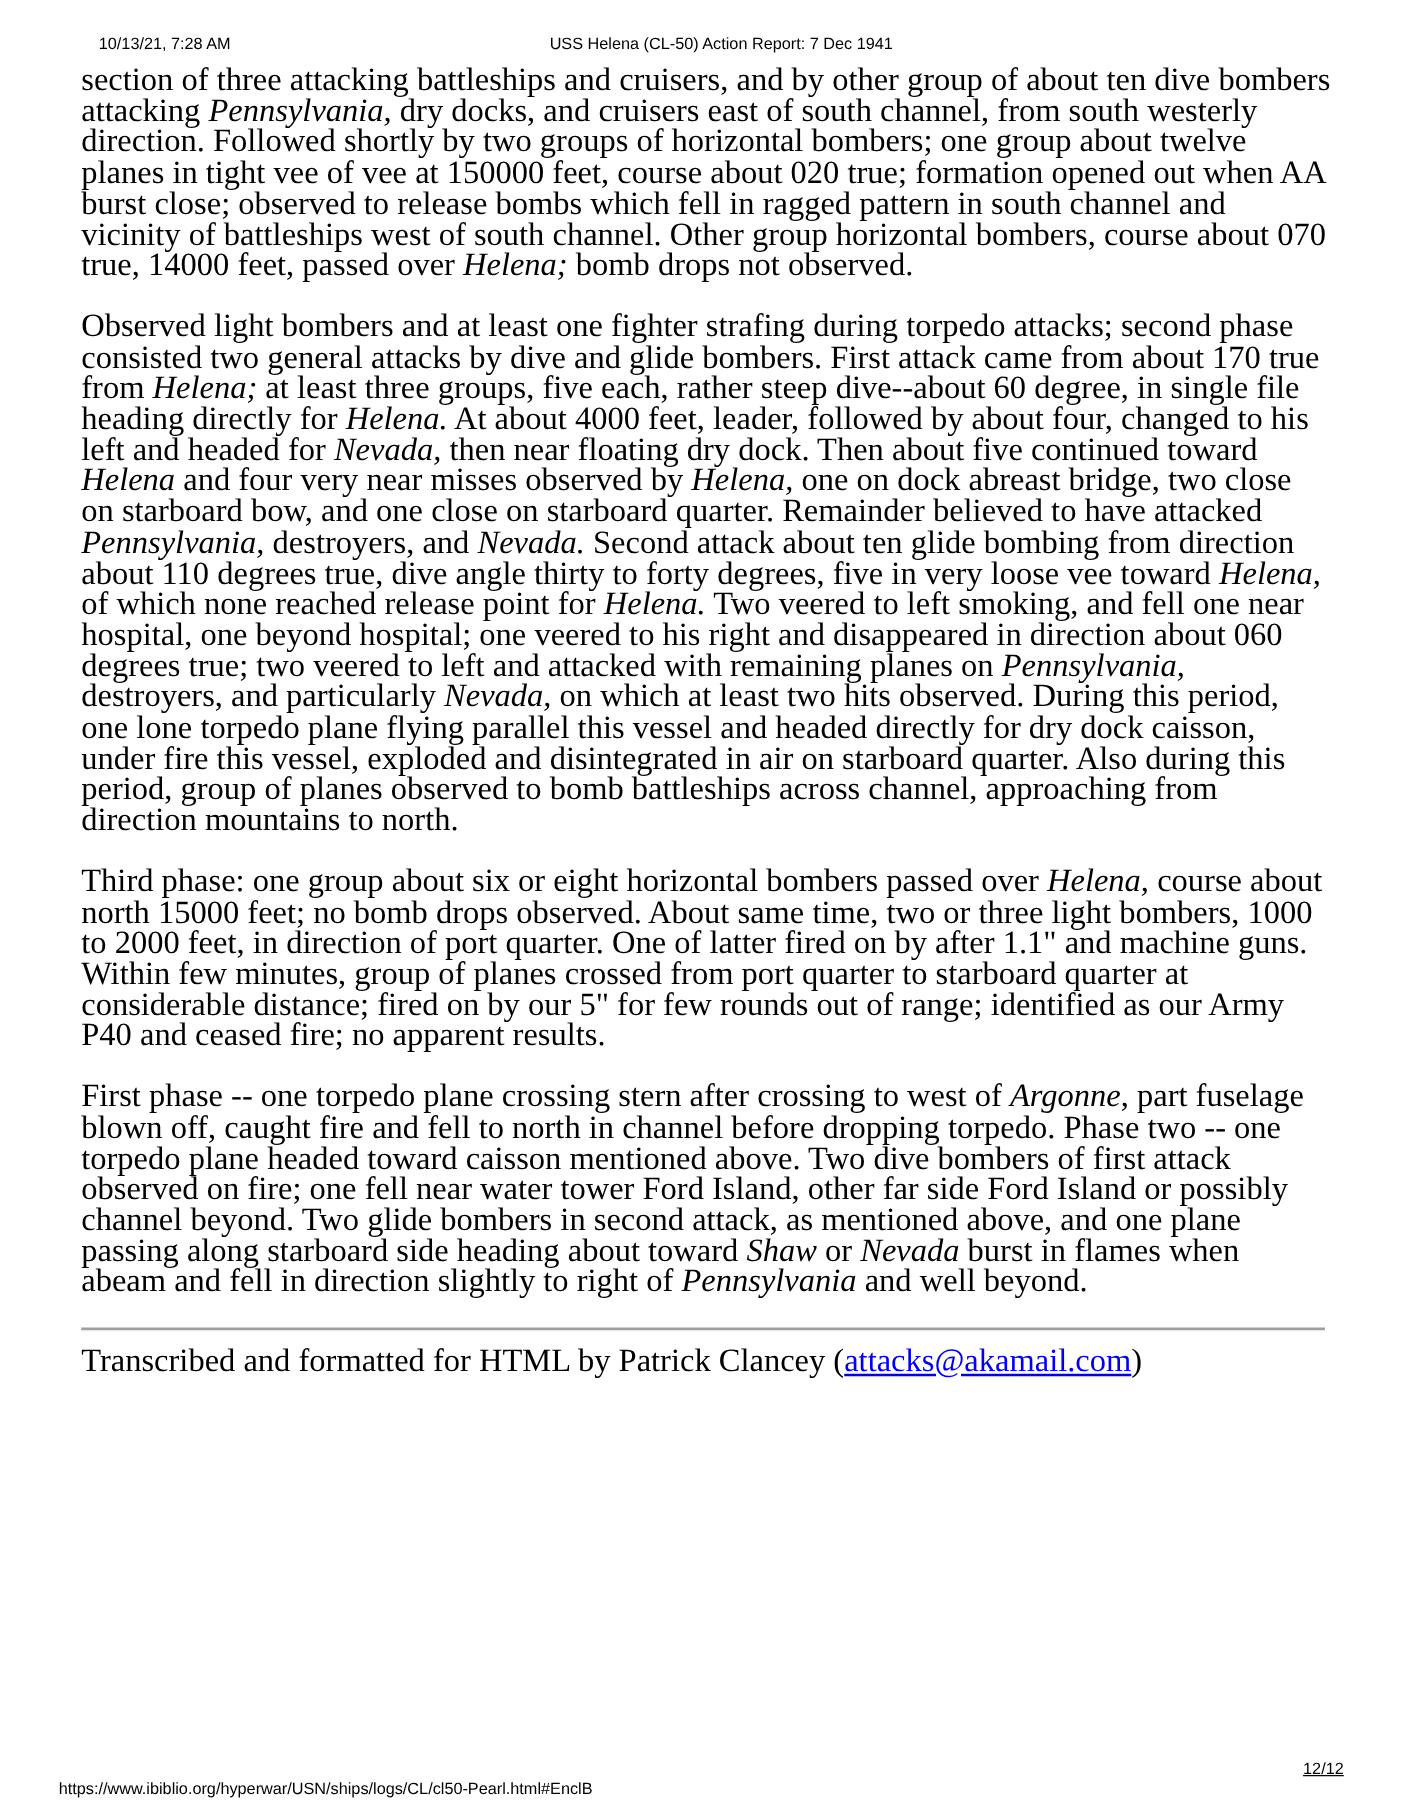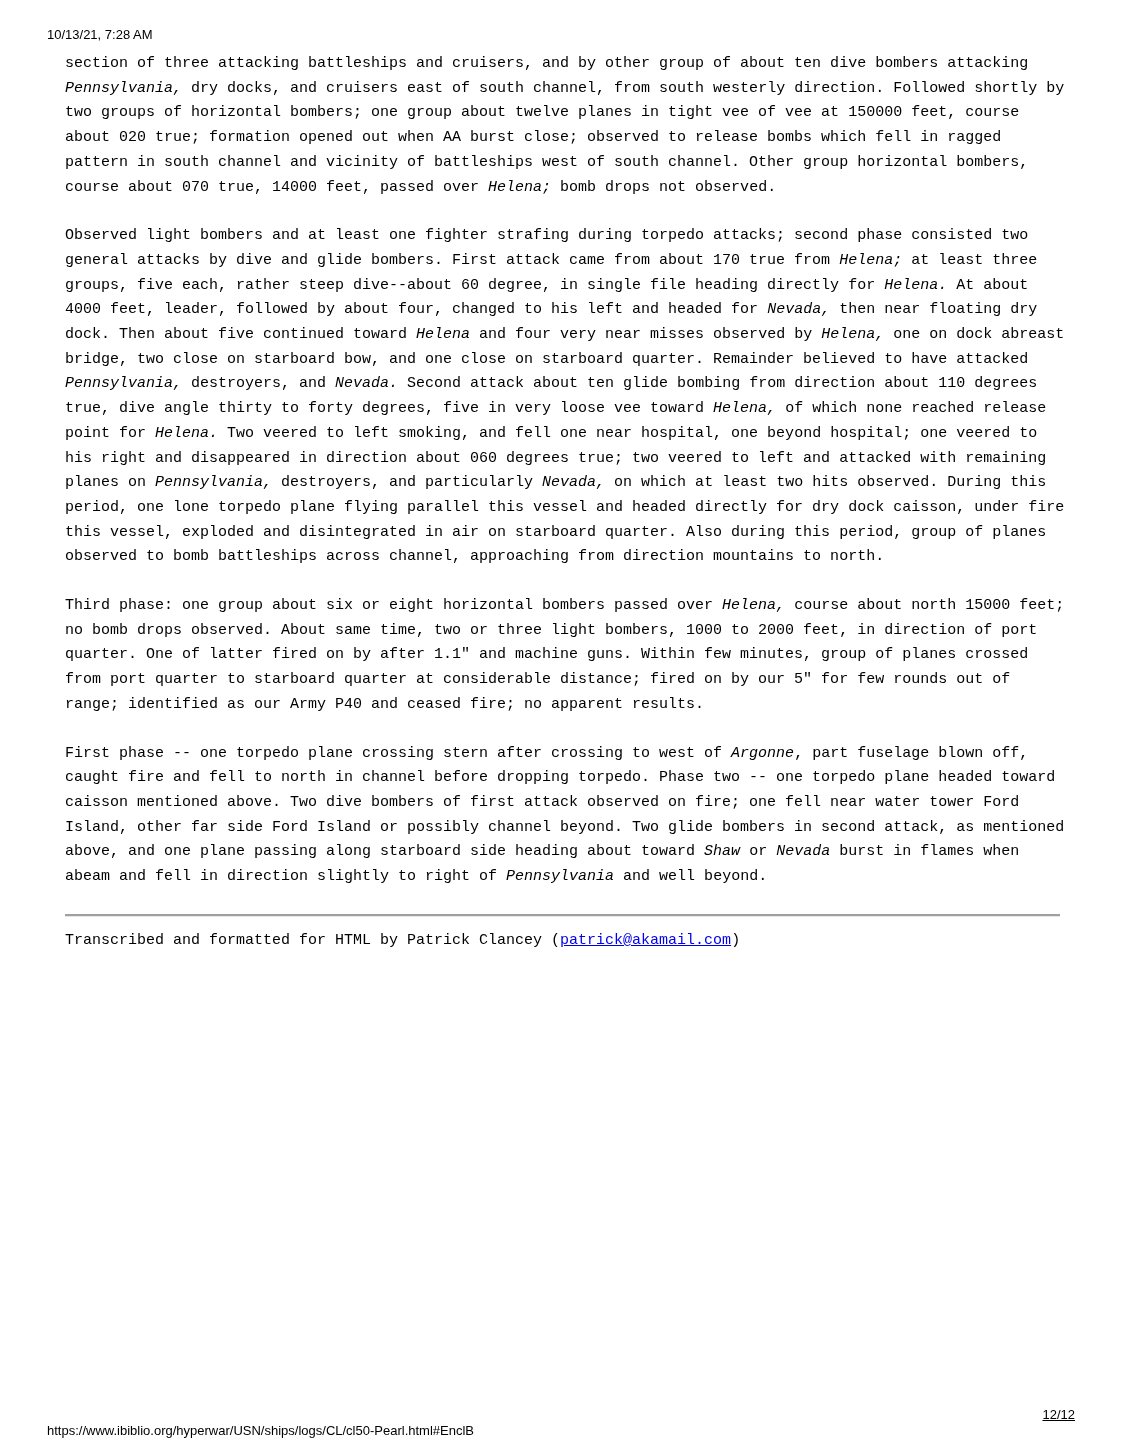--- a/index.html
+++ b/index.html
@@ -4,54 +4,55 @@
   <style>
     html, body { margin: 0; padding: 0; background: #ffffff; }
     body {
       width: 1122px; height: 1452px; position: relative; overflow: hidden;
       color: #000;
     }
     .print-header, .print-footer {
       position: absolute; left: 0; right: 0;
       font-family: "Liberation Sans", sans-serif; font-size: 13px; color: #000;
     }
-    .print-header { top: 27px; height: 18px; }
+    .print-header { top: 27px; height: 18px; margin-left: 32px; }
     .print-footer { top: 1407px; height: 18px; }
     .ph-date { position: absolute; left: 47px; }
     .ph-title { position: absolute; left: 0; right: 0; text-align: center; }
     .pf-url { position: absolute; left: 47px; margin-top: 16px; }
     .pf-page { position: absolute; right: 47px; text-decoration: underline; }
     .content {
       position: absolute; left: 65px; top: 52px; width: 1000px;
-      font-family: Liberation Mono, monospace; font-size: 15px; line-height: 24.7px;
+      font-family: Liberation Serif, serif; font-size: 26px; line-height: 24.7px;
     }
     .content p { margin: 0 0 24px 0; }
     .content em { font-style: italic; }
     hr.rule {
       border: none; border-top: 2px solid #a0a0a0; border-bottom: 1px solid #e6e6e6;
       margin: 8px 0 12px 0; width: 995px;
     }
     a.mail { color: #0000ee; text-decoration: underline; }
   </style>
 </head>
 <body>
 
 <div class="print-header">
   <span class="ph-date">10/13/21, 7:28 AM</span>
+  <span class="ph-title">USS Helena (CL-50) Action Report: 7 Dec 1941</span>
 </div>
 
 <div class="content">
   <div id="paras">
       <p><span>section of three attacking battleships and cruisers, and by other group of about ten dive bombers attacking </span><em>Pennsylvania,</em><span> dry docks, and cruisers east of south channel, from south westerly direction. Followed shortly by two groups of horizontal bombers; one group about twelve planes in tight vee of vee at 150000 feet, course about 020 true; formation opened out when AA burst close; observed to release bombs which fell in ragged pattern in south channel and vicinity of battleships west of south channel. Other group horizontal bombers, course about 070 true, 14000 feet, passed over </span><em>Helena;</em><span> bomb drops not observed.</span></p>
       <p><span>Observed light bombers and at least one fighter strafing during torpedo attacks; second phase consisted two general attacks by dive and glide bombers. First attack came from about 170 true from </span><em>Helena;</em><span> at least three groups, five each, rather steep dive--about 60 degree, in single file heading directly for </span><em>Helena.</em><span> At about 4000 feet, leader, followed by about four, changed to his left and headed for </span><em>Nevada,</em><span> then near floating dry dock. Then about five continued toward </span><em>Helena</em><span> and four very near misses observed by </span><em>Helena,</em><span> one on dock abreast bridge, two close on starboard bow, and one close on starboard quarter. Remainder believed to have attacked </span><em>Pennsylvania,</em><span> destroyers, and </span><em>Nevada.</em><span> Second attack about ten glide bombing from direction about 110 degrees true, dive angle thirty to forty degrees, five in very loose vee toward </span><em>Helena,</em><span> of which none reached release point for </span><em>Helena.</em><span> Two veered to left smoking, and fell one near hospital, one beyond hospital; one veered to his right and disappeared in direction about 060 degrees true; two veered to left and attacked with remaining planes on </span><em>Pennsylvania,</em><span> destroyers, and particularly </span><em>Nevada,</em><span> on which at least two hits observed. During this period, one lone torpedo plane flying parallel this vessel and headed directly for dry dock caisson, under fire this vessel, exploded and disintegrated in air on starboard quarter. Also during this period, group of planes observed to bomb battleships across channel, approaching from direction mountains to north.</span></p>
       <p><span>Third phase: one group about six or eight horizontal bombers passed over </span><em>Helena,</em><span> course about north 15000 feet; no bomb drops observed. About same time, two or three light bombers, 1000 to 2000 feet, in direction of port quarter. One of latter fired on by after 1.1" and machine guns. Within few minutes, group of planes crossed from port quarter to starboard quarter at considerable distance; fired on by our 5" for few rounds out of range; identified as our Army P40 and ceased fire; no apparent results.</span></p>
       <p><span>First phase -- one torpedo plane crossing stern after crossing to west of </span><em>Argonne</em><span>, part fuselage blown off, caught fire and fell to north in channel before dropping torpedo. Phase two -- one torpedo plane headed toward caisson mentioned above. Two dive bombers of first attack observed on fire; one fell near water tower Ford Island, other far side Ford Island or possibly channel beyond. Two glide bombers in second attack, as mentioned above, and one plane passing along starboard side heading about toward </span><em>Shaw</em><span> or </span><em>Nevada</em><span> burst in flames when abeam and fell in direction slightly to right of </span><em>Pennsylvania</em><span> and well beyond.</span></p>
     </div>
   <hr class="rule">
   <p>
-    <span>Transcribed and formatted for HTML by Patrick Clancey (</span><a class="mail" href="#" style="color: rgb(0, 0, 238);">patrick@akamail.com</a><span>)</span>
+    <span>Transcribed and formatted for HTML by Patrick Clancey (</span><a class="mail" href="#" style="color: rgb(0, 0, 238);">attacks@akamail.com</a><span>)</span>
   </p>
 </div>
 
 <div class="print-footer">
   <span class="pf-url">https://www.ibiblio.org/hyperwar/USN/ships/logs/CL/cl50-Pearl.html#EnclB</span>
   <span class="pf-page">12/12</span>
 </div>
 
 </body></html>

